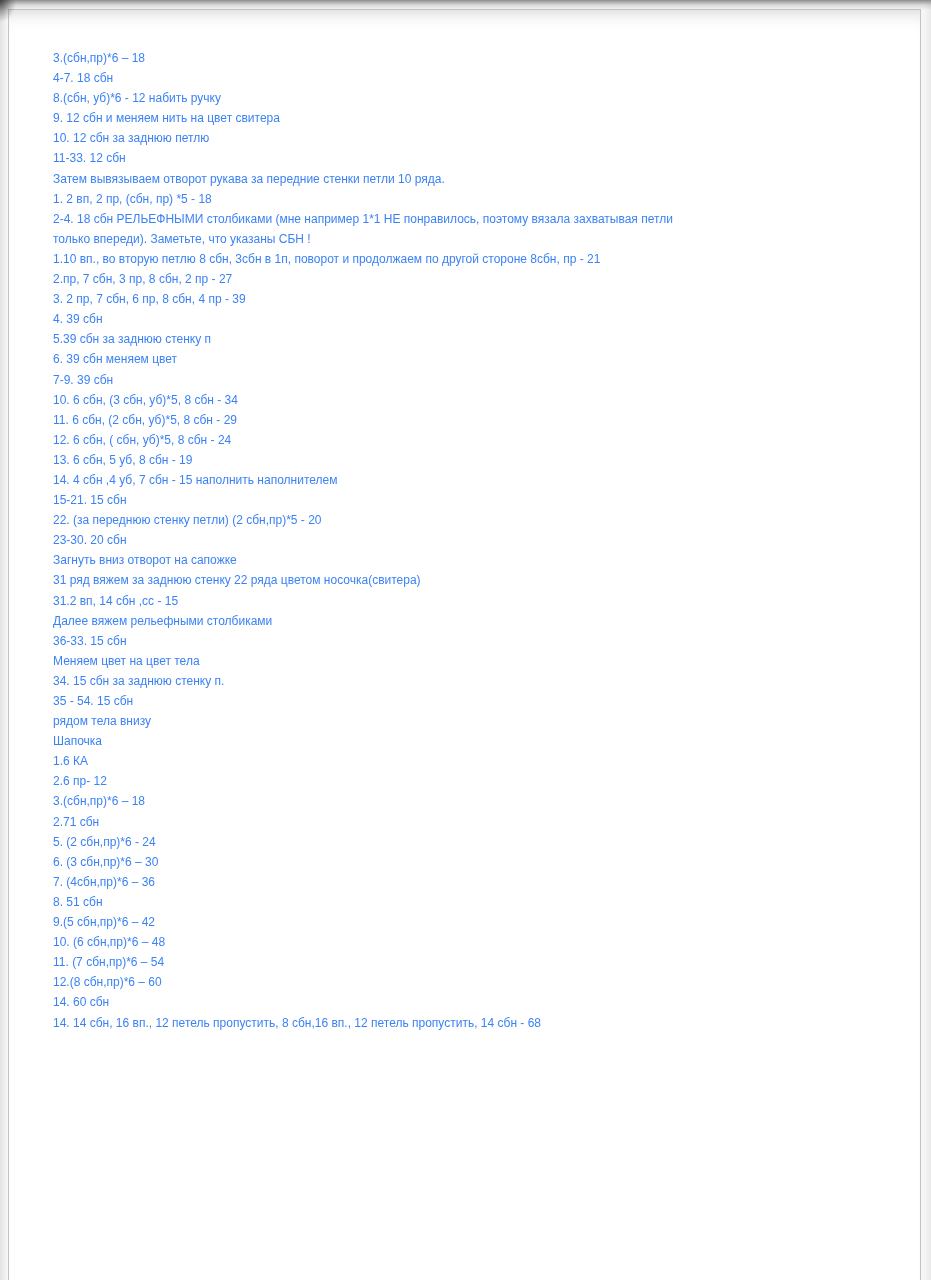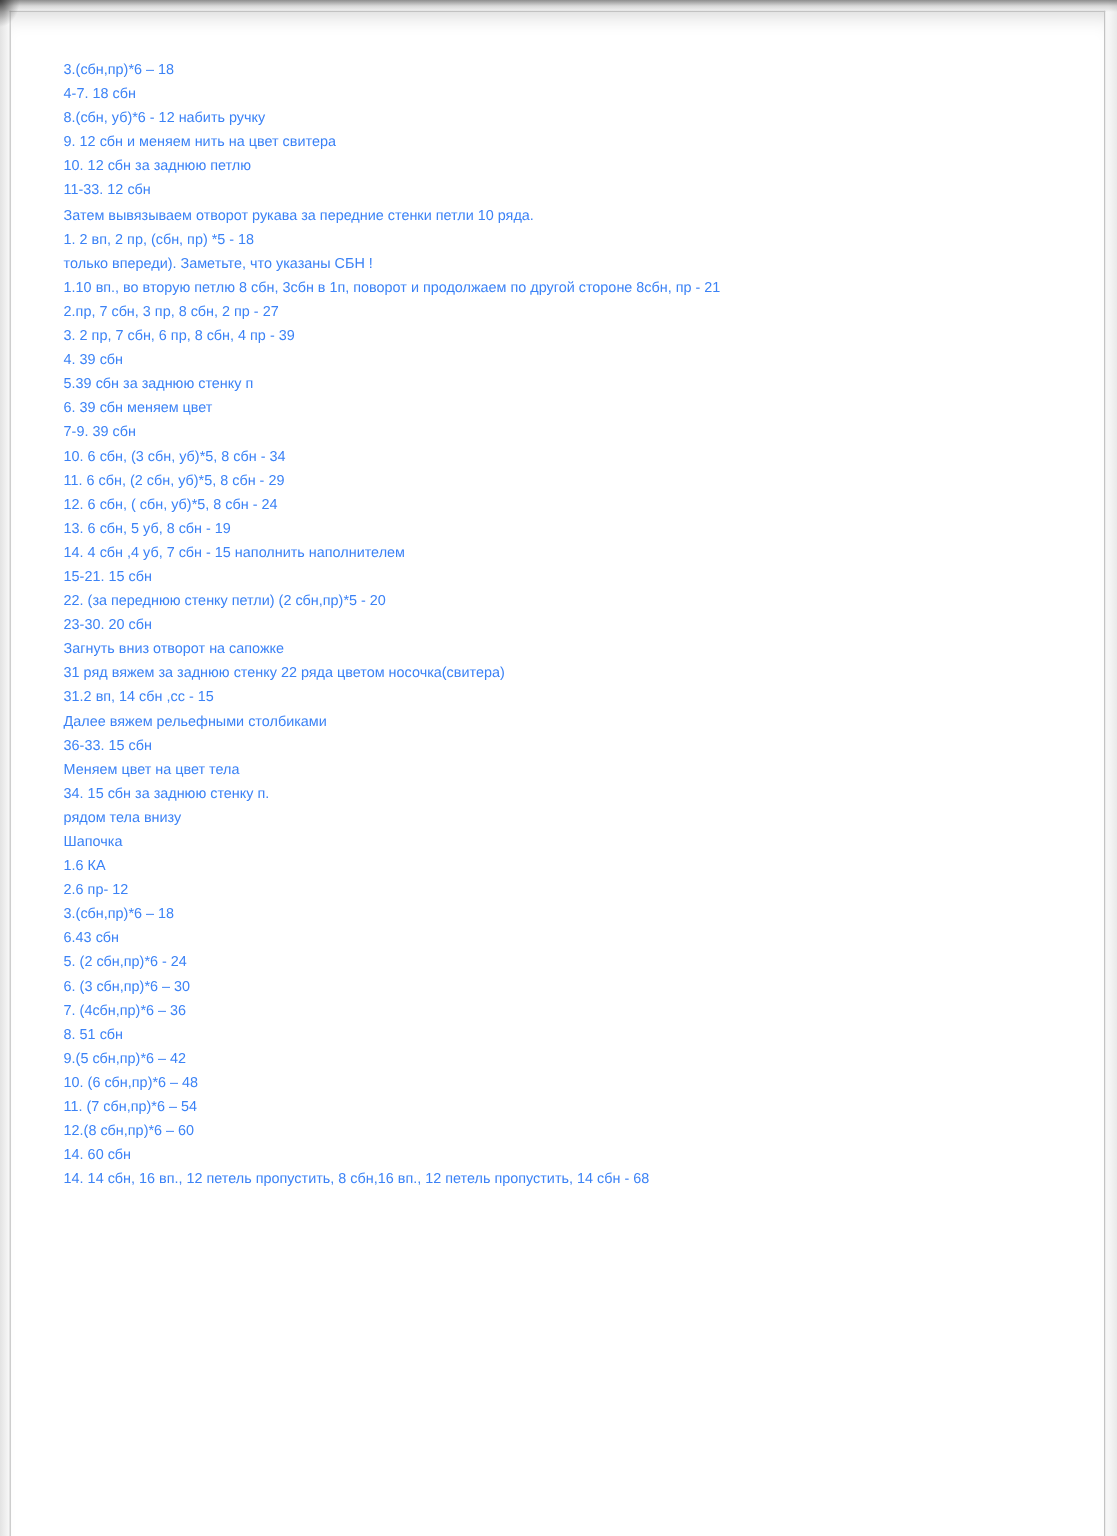--- a/index.html
+++ b/index.html
@@ -72,20 +72,21 @@
           <div class="line">8.(сбн, уб)*6 - 12 набить ручку</div>
           <div class="line">9. 12 сбн и меняем нить на цвет свитера</div>
           <div class="line">10. 12 сбн за заднюю петлю</div>
           <div class="line">11-33. 12 сбн</div>
         </div>
         <div class="para">
           <div class="line">Затем вывязываем отворот рукава за передние стенки петли 10 ряда.</div>
         </div>
         <div class="para">
           <div class="line">1. 2 вп, 2 пр, (сбн, пр) *5 - 18</div>
+          <div class="line">2-4. 18 сбн РЕЛЬЕФНЫМИ столбиками (мне например 1*1 НЕ понравилось, поэтому вязала захватывая петли</div>
           <div class="line">только впереди). Заметьте, что указаны СБН !</div>
         </div>
         <div class="para">
           <div class="line">1.10 вп., во вторую петлю 8 сбн, 3сбн в 1п, поворот и продолжаем по другой стороне 8сбн, пр - 21</div>
           <div class="line">2.пр, 7 сбн, 3 пр, 8 сбн, 2 пр - 27</div>
           <div class="line">3. 2 пр, 7 сбн, 6 пр, 8 сбн, 4 пр - 39</div>
           <div class="line">4. 39 сбн</div>
           <div class="line">5.39 сбн за заднюю стенку п</div>
           <div class="line">6. 39 сбн меняем цвет</div>
           <div class="line">7-9. 39 сбн</div>
@@ -101,28 +102,29 @@
         </div>
         <div class="para">
           <div class="line">31 ряд вяжем за заднюю стенку 22 ряда цветом носочка(свитера)</div>
         </div>
         <div class="para">
           <div class="line">31.2 вп, 14 сбн ,сс - 15</div>
           <div class="line">Далее вяжем рельефными столбиками</div>
           <div class="line">36-33. 15 сбн</div>
           <div class="line">Меняем цвет на цвет тела</div>
           <div class="line">34. 15 сбн за заднюю стенку п.</div>
+          <div class="line">35 - 54. 15 сбн</div>
           <div class="line">рядом тела внизу</div>
         </div>
         <div class="para">
           <div class="line">Шапочка</div>
           <div class="line">1.6 КА</div>
           <div class="line">2.6 пр- 12</div>
           <div class="line">3.(сбн,пр)*6 – 18</div>
-          <div class="line">6.43 сбн</div>
+          <div class="line">2.71 сбн</div>
           <div class="line">5. (2 сбн,пр)*6 - 24</div>
           <div class="line">6. (3 сбн,пр)*6 – 30</div>
           <div class="line">7. (4сбн,пр)*6 – 36</div>
           <div class="line">8. 51 сбн</div>
           <div class="line">9.(5 сбн,пр)*6 – 42</div>
           <div class="line">10. (6 сбн,пр)*6 – 48</div>
           <div class="line">11. (7 сбн,пр)*6 – 54</div>
           <div class="line">12.(8 сбн,пр)*6 – 60</div>
           <div class="line">14. 60 сбн</div>
           <div class="line">14. 14 сбн, 16 вп., 12 петель пропустить, 8 сбн,16 вп., 12 петель пропустить, 14 сбн - 68</div>

